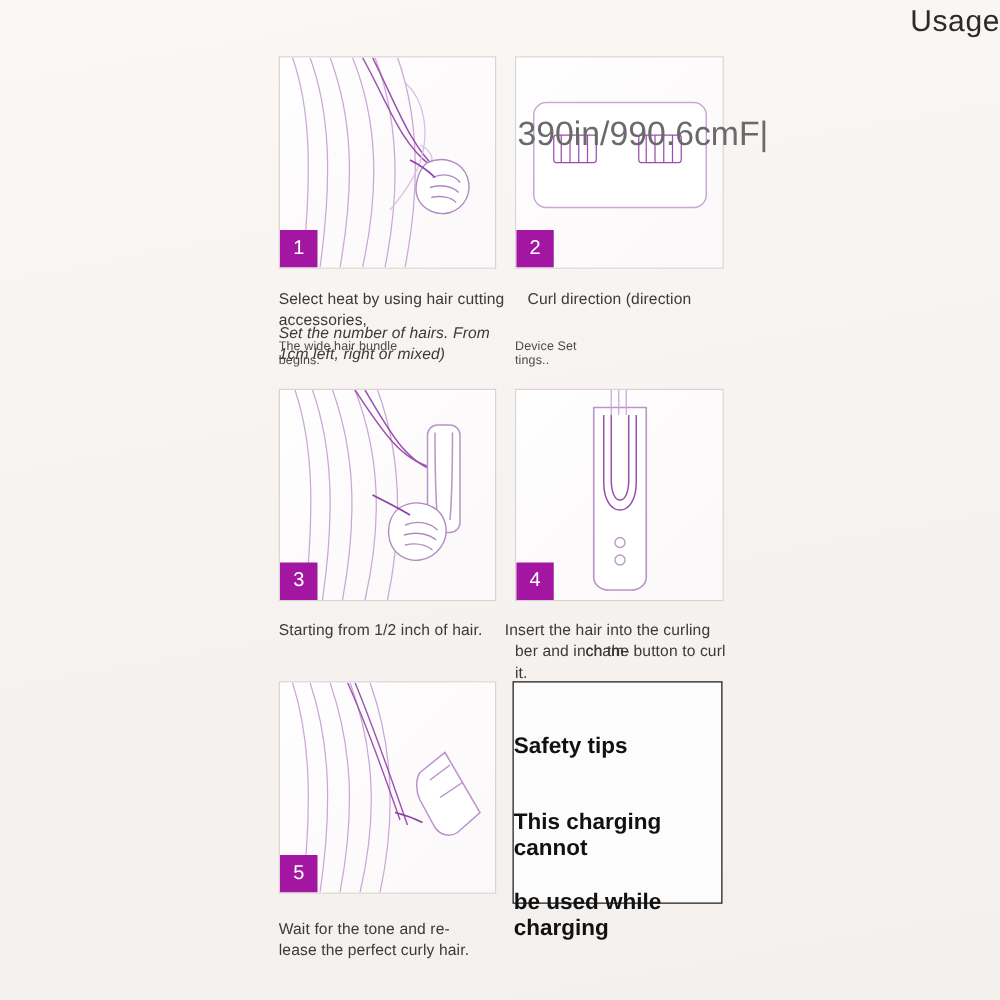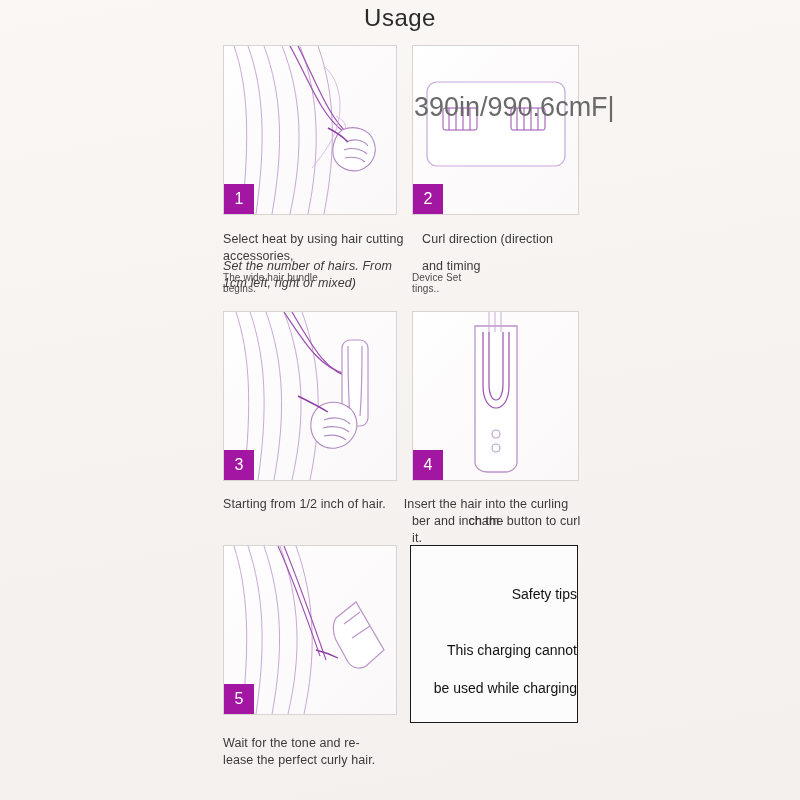--- a/index.html
+++ b/index.html
@@ -18,21 +18,21 @@
     position: relative;
     width: 800px;
     height: 800px;
     background: linear-gradient(170deg,#faf7f5 0%, #f6f2ef 55%, #f4f0ed 100%);
   }
   .title {
     position: absolute;
     top: 4px;
     left: 0;
     width: 800px;
-    text-align: center;
+    text-align: right;
     font-size: 24px;
     color: #2b2b2b;
     font-weight: normal;
     letter-spacing: 0.5px;
   }
   
   .overlay-text {
     position: absolute;
     left: 372px;
     top: 92px;
@@ -92,24 +92,24 @@
   }
 
   
   .safety-box {
     position: absolute;
     border: 1.5px solid #1a1a1a;
     background: #fdfcfc;
     box-sizing: border-box;
   }
   .safety-box .line {
-    text-align: right;
-    font-weight: normal;
+    text-align: left;
+    font-weight: bold;
     color: #111;
-    font-size: 14px;
+    font-size: 18px;
   }
   .safety-title { margin-top: 40px; }
   .safety-l1 { margin-top: 40px; }
   .safety-l2 { margin-top: 22px; }
 </style>
 </head>
 <body>
 
 <div class="page">
 
@@ -167,21 +167,20 @@
     </svg>
     <div class="badge">2</div>
   </div>
 
   <div class="caption" style="left:223px; top:231px; width:192px;">Select heat by using hair cutting accessories,</div>
   <div class="caption" style="left:223px; top:258px; width:192px;font-style:italic;">Set the number of hairs. From 1cm left, right or mixed)</div>
   <div class="caption small" style="left:223px; top:272px; width:110px; white-space:pre-line;">The wide hair bundle
 begins.</div>
 
   <div class="caption" style="left:422px; top:231px; width:170px;">Curl direction (direction</div>
-  <div class="caption" style="left:422px; top:258px; width:170px;">and timing</div>
   <div class="caption small" style="left:412px; top:272px; width:90px; white-space:pre-line;">Device Set
 tings..</div>
 
   <div class="panel" style="left:223px; top:311px; width:172px; height:168px;">
     <div class="inner"></div>
     <svg class="art" viewBox="0 0 172 168" preserveAspectRatio="none">
       <g fill="none" stroke="#c9a8d6" stroke-width="1">
         <path d="M12 0 C26 42 28 92 20 168"></path>
         <path d="M26 0 C42 46 44 98 34 168"></path>
         <path d="M42 0 C60 50 62 102 50 168"></path>

